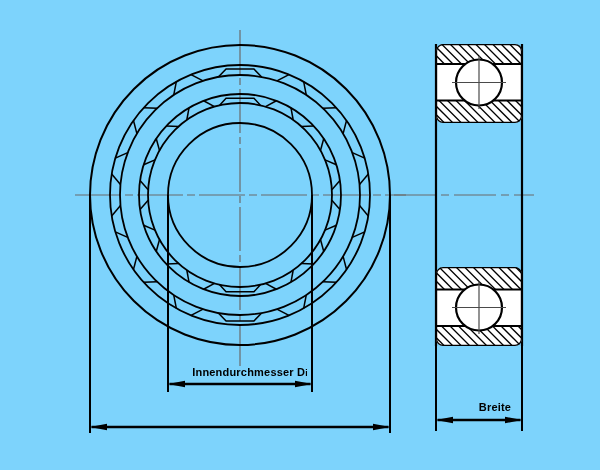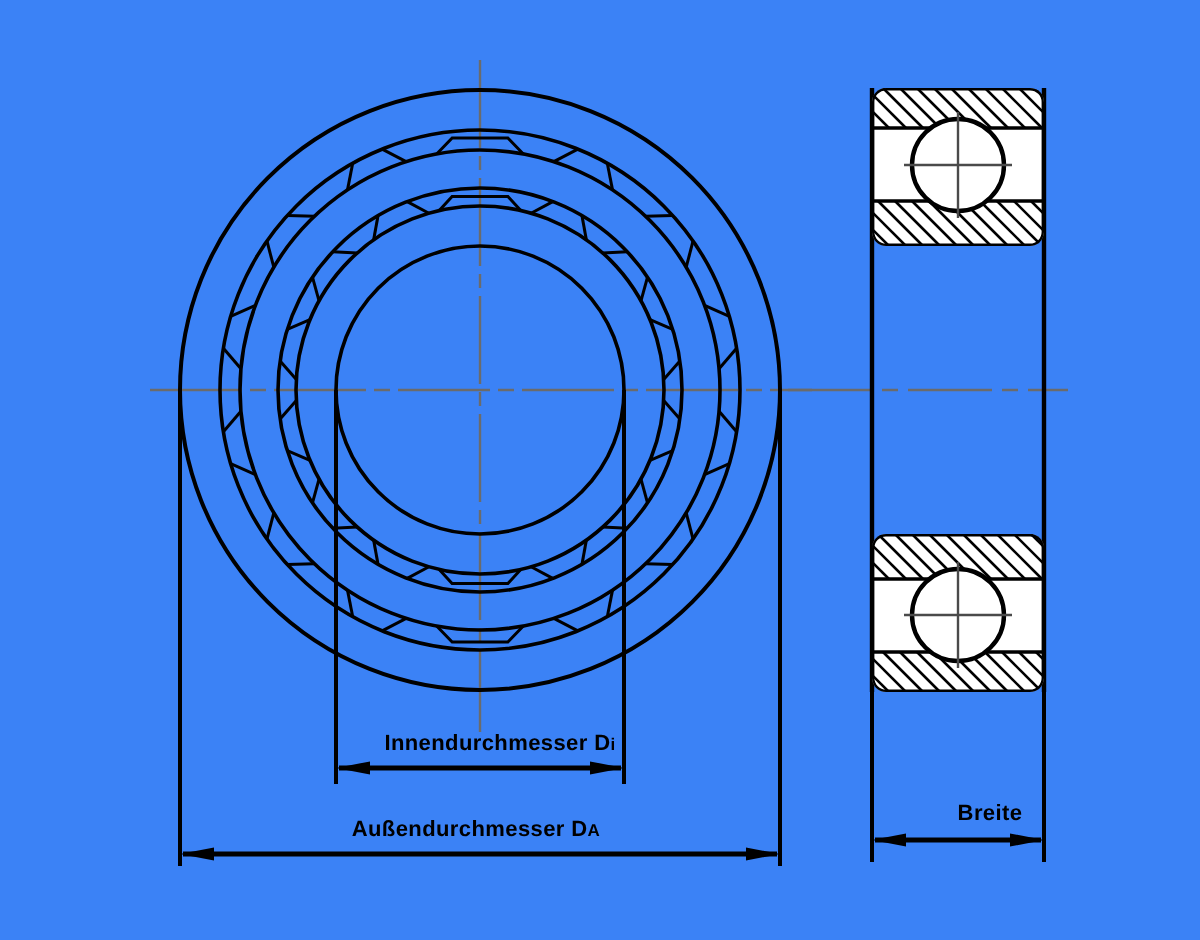--- a/index.html
+++ b/index.html
@@ -1,16 +1,16 @@
 <!DOCTYPE html>
 <html><head>
 <meta charset="utf-8">
 <style>
   html,body{margin:0;padding:0;background:#ffffff;}
-  #stage{position:relative;width:600px;height:470px;background:#3b82f6;overflow:hidden;
+  #stage{position:relative;width:600px;height:470px;background:#7dd3fc;overflow:hidden;
          font-family:"Liberation Sans",sans-serif;}
   #drawing{position:absolute;left:0;top:0;}
   .dim-label{position:absolute;transform:translate(-50%,-50%);white-space:nowrap;
              font-weight:bold;font-size:11px;color:#000;letter-spacing:0.2px;}
   .dim-label .sub{font-size:8.5px;font-weight:bold;}
 </style>
 </head>
 <body>
 
 <div id="stage">
@@ -177,21 +177,18 @@
         <line x1="437.5" y1="420" x2="520.5" y2="420" stroke="#000000" stroke-width="2.4" fill="none"></line>
         <polygon points="436,420 453,416.7 453,423.3" fill="#000000"></polygon>
         <polygon points="522,420 505,416.7 505,423.3" fill="#000000"></polygon>
       </g>
   </svg>
 
   <div class="dim-label" style="left:250px;top:372px">
     <span>Innendurchmesser D</span><span class="sub">i</span>
   </div>
 
-  <div class="dim-label" style="left:238px;top:415px">
-    <span>Außendurchmesser D</span><span class="sub">A</span>
-  </div>
 
   <div class="dim-label" style="left:495px;top:407px">
     <span>Breite</span>
   </div>
 
 </div>
 
 </body></html>

